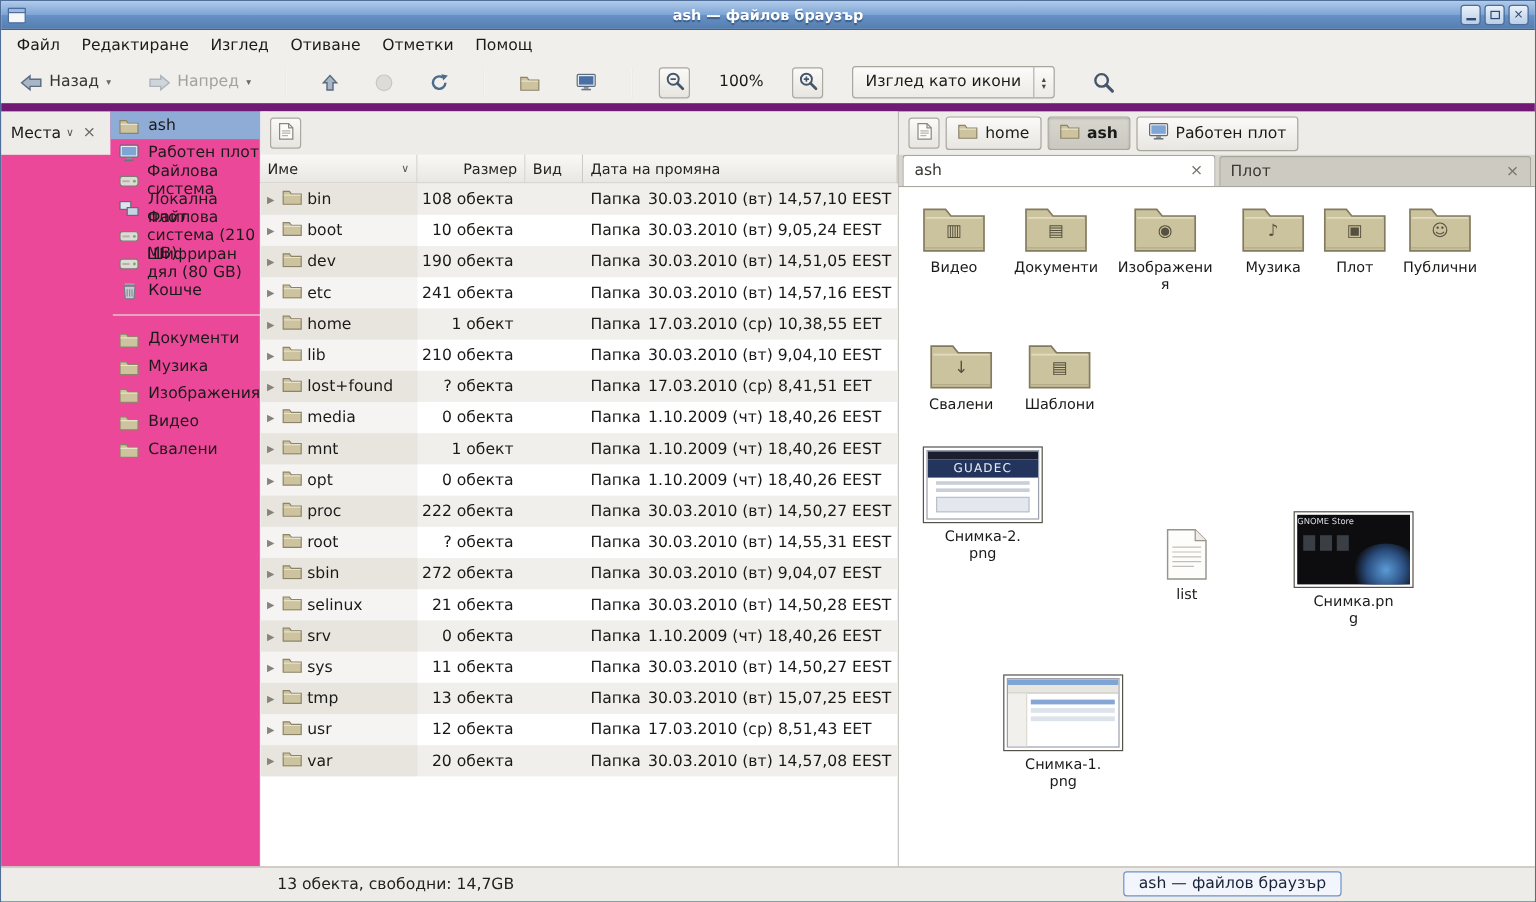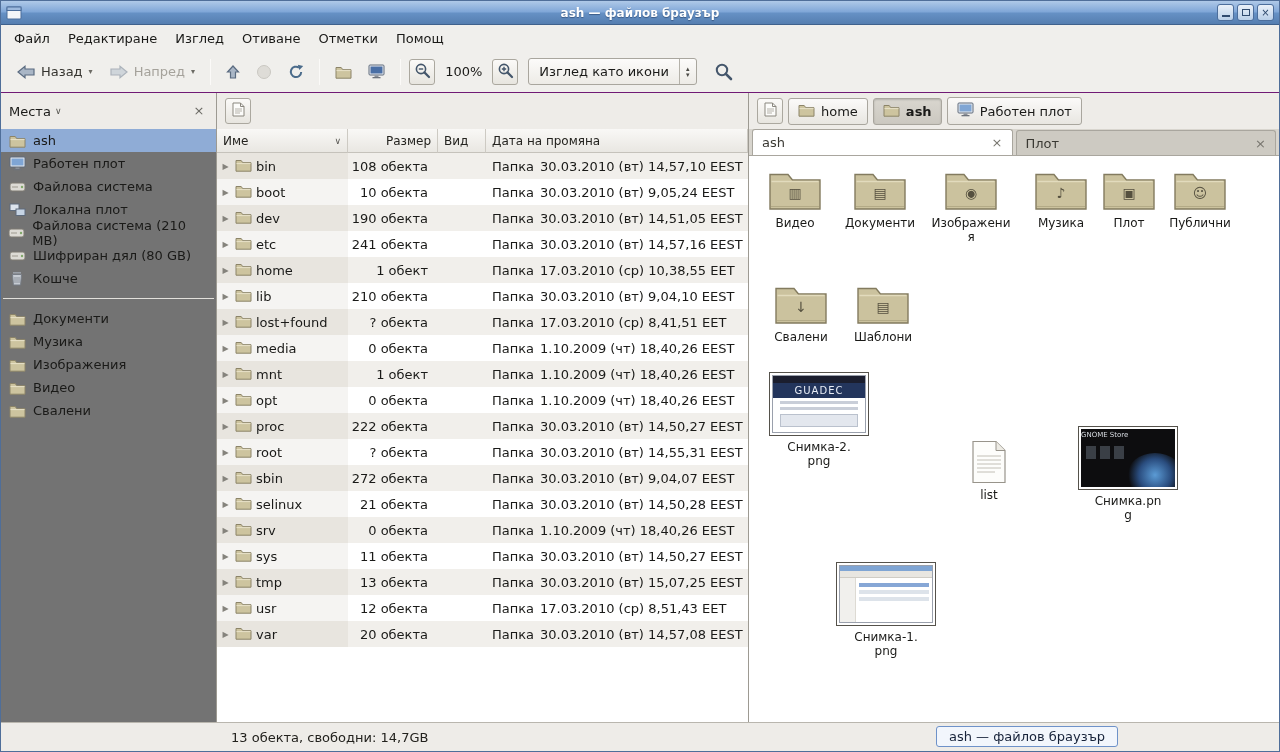--- a/index.html
+++ b/index.html
@@ -20,43 +20,43 @@
     background:linear-gradient(to bottom,#EAF1F9,#B9CFE8); color:#2F4A6E; font-size:10px; line-height:15px;
     text-align:center; display:flex; align-items:center; justify-content:center; }
   .glyph-min { width:8px; height:2px; background:#2F4A6E; margin-top:7px; }
   .glyph-max { width:8px; height:7px; border:1.5px solid #2F4A6E; }
 
   
   .menubar { height:26px; flex:0 0 26px; background:#F0EFEC; display:flex; align-items:center; padding:0 4px; font-size:13px; }
   .menu-item { padding:4px 9px; border-radius:2px; }
 
   
-  .toolbar { height:42px; flex:0 0 42px; background:#F0EFEC; border-bottom:1px solid #701a75;
-    display:flex; align-items:center; padding:0 8px; gap:2px; }
+  .toolbar { height:42px; flex:0 0 42px; background:#F0EFEC; border-bottom:7px solid #701a75;
+    display:flex; align-items:center; padding:0 8px; gap:16px; }
   .tbtn { display:flex; align-items:center; gap:5px; padding:5px 7px; border-radius:3px; color:#35342f; font-size:13px; }
   .tbtn .ic { display:flex; }
   .tbtn.disabled { color:#A5A29B; }
   .tbtn.disabled svg { opacity:.45; }
   .caret { font-size:8px; color:#6b6a64; margin-left:1px; }
   .tsep { width:1px; height:26px; background:#CFCCC5; border-right:1px solid #FBFAF8; margin:0 6px; }
   .sbtn { display:flex; align-items:center; justify-content:center; width:26px; height:26px;
     border:1px solid #ABA89F; border-radius:3px; background:linear-gradient(to bottom,#FBFAF8,#E7E5DF); }
   .zoom-label { padding:0 8px; font-size:13px; }
   .combo { display:flex; align-items:center; height:27px; margin-left:8px; border:1px solid #A9A69E; border-radius:3px;
     background:linear-gradient(to bottom,#FCFBFA,#EDEBE6); font-size:13px; }
   .combo .combo-label { padding:0 10px; min-width:130px; }
   .combo .spin { display:flex; flex-direction:column; align-items:center; justify-content:center;
     border-left:1px solid #B5B2AA; width:17px; height:100%; font-size:7px; line-height:6px; color:#4a4944; }
   .search-btn { margin-left:8px; }
 
   
   .main { flex:1; display:flex; min-height:0; }
 
   
-  .sidebar { width:216px; flex:0 0 216px; background:#737373; border-right:1px solid #9D9A92; display:flex; flex-direction:column; }
+  .sidebar { width:216px; flex:0 0 216px; background:#ec4899; border-right:1px solid #9D9A92; display:flex; flex-direction:row; }
   .side-header { height:36px; flex:0 0 36px; background:#EEECE8; display:flex; align-items:center; padding:0 8px; gap:4px; font-size:13px; }
   .side-header .chev { font-size:9px; color:#55544f; }
   .side-close { margin-left:auto; color:#6b6a64; font-size:13px; width:18px; height:18px; text-align:center; line-height:18px; }
   .side-item { height:23px; display:flex; align-items:center; gap:7px; padding:0 7px; font-size:13px; }
   .side-item .ic { display:flex; width:18px; justify-content:center; }
   .side-item.selected { background:#8FACD6; }
   .side-sep { height:9px; border-bottom:1px solid #E2E0DB; margin:0 2px 8px 2px; }
 
   
   .list-panel { width:532px; flex:0 0 532px; display:flex; flex-direction:column; background:#fff; border-right:1px solid #9D9A92; }

